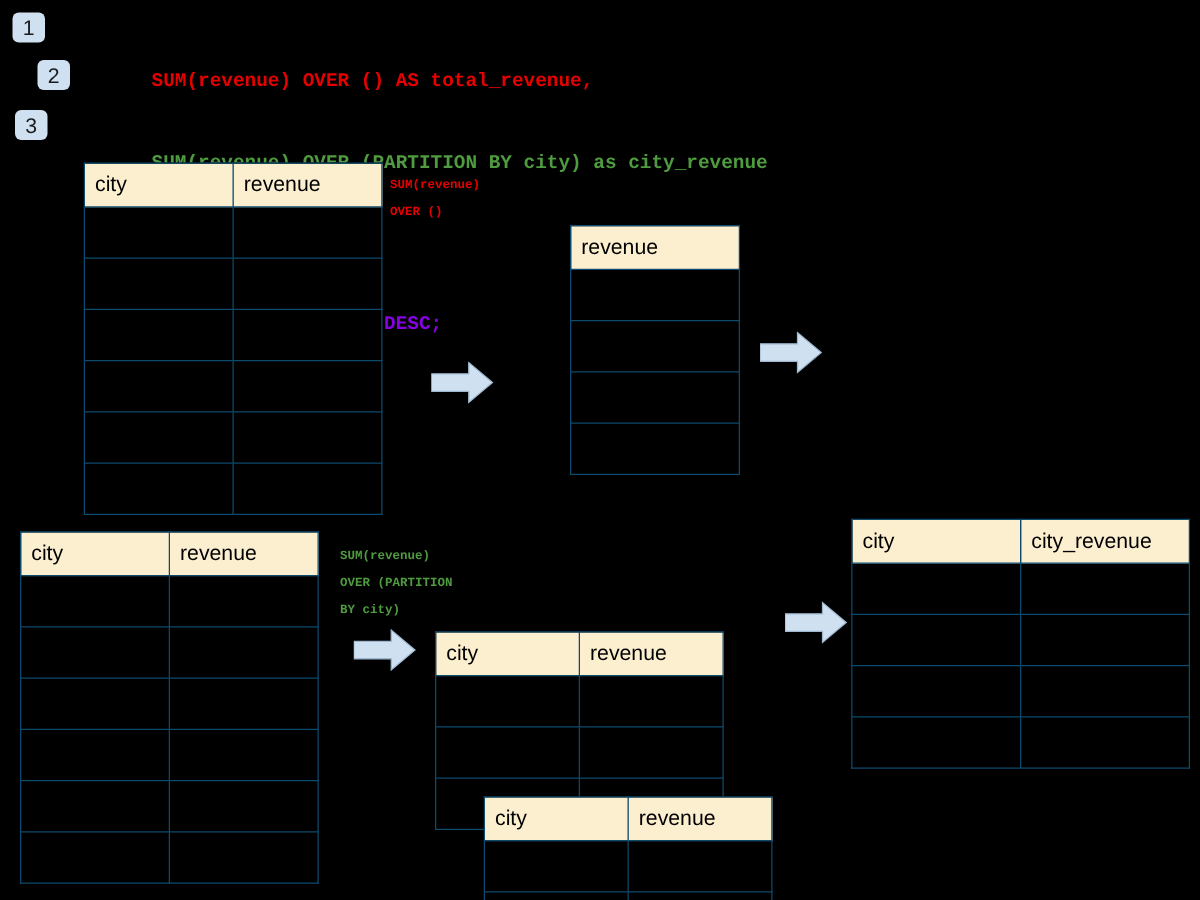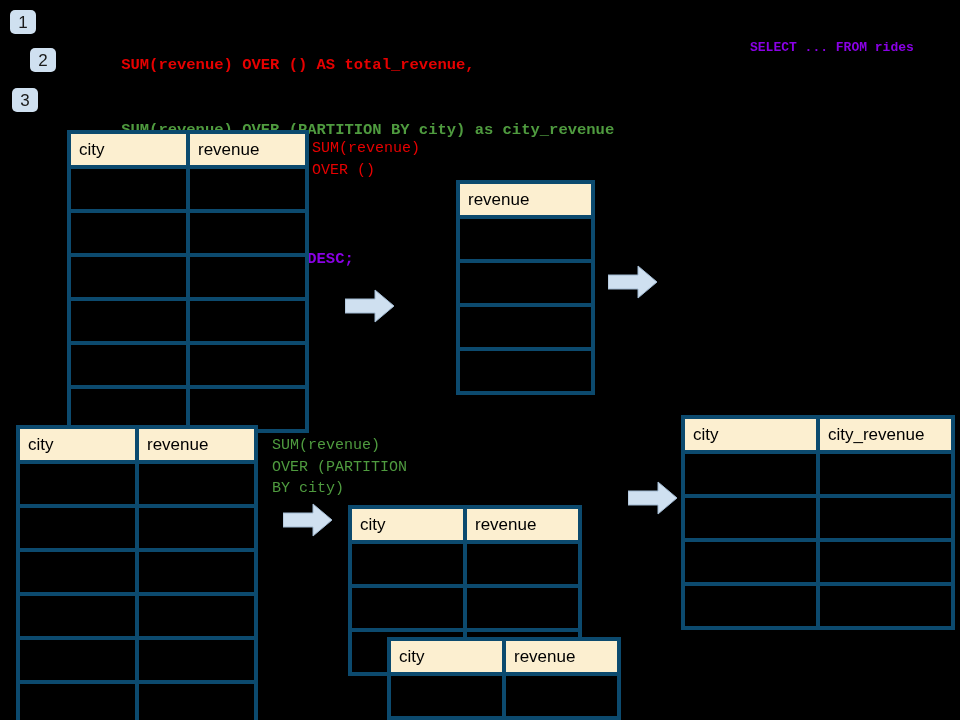--- a/index.html
+++ b/index.html
@@ -55,37 +55,37 @@
     font-weight: bold;
     color: #8a00e6;
     white-space: pre-line;
     width: 165px;
   }
 
   
   .annot {
     position: absolute;
     font-family: "Liberation Mono", monospace;
-    font-size: 15px;
+    font-size: 10px;
     line-height: 21.5px;
-    font-weight: normal;
+    font-weight: bold;
     white-space: pre-line;
   }
   .annot.red   { color: #e60000; }
   .annot.green { color: #4f9b3f; }
 
   
   .tbl {
     position: absolute;
     border-collapse: collapse;
     table-layout: fixed;
     background: #000;
   }
   .tbl td, .tbl th {
-    border: 4px solid #0c4a6e;
+    border: 1px solid #0c4a6e;
     padding: 0;
     margin: 0;
     background: #000000;
   }
   .tbl th {
     background: #fcefd0;
     color: #000000;
     font-family: "Liberation Sans", sans-serif;
     font-weight: normal;
     font-size: 17px;
@@ -111,21 +111,20 @@
   <div class="step-badge" style="left:30px; top:48px;">2</div>
   <div class="step-badge" style="left:12px; top:88px;">3</div>
 
   <div class="sql-block" style="left:84px; top:12px;">
     <div class="sql-line c-red">    SUM(revenue) OVER () AS total_revenue,</div>
     <div class="sql-line c-green">    SUM(revenue) OVER (PARTITION BY city) as city_revenue</div>
     <div class="sql-line c-purple">  FROM rides</div>
     <div class="sql-line c-purple">  ORDER by city_revenue DESC;</div>
   </div>
 
-  <div class="side-note" style="left:750px; top:38px;">SELECT ... FROM rides</div>
 
   <div class="annot red" style="left:312px; top:138px;">SUM(revenue)
 OVER ()</div>
 
   <div class="annot green" style="left:272px; top:435px;">SUM(revenue)
 OVER (PARTITION
 BY city)</div>
 
   <table class="tbl" style="left:67px; top:130px; width:238px;">
     <colgroup>

